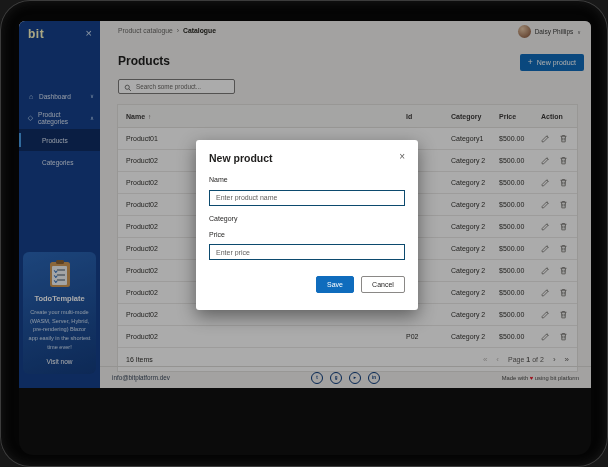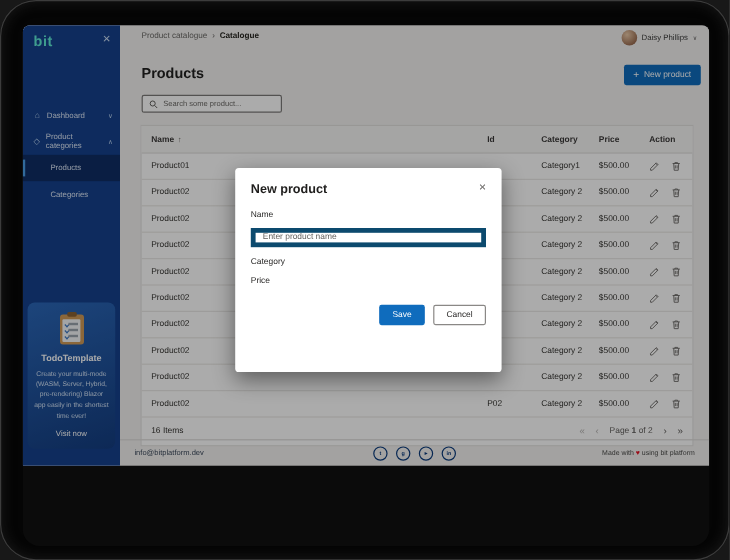--- a/index.html
+++ b/index.html
@@ -8,21 +8,21 @@
   
   .tablet{position:absolute;inset:0;border-radius:30px;background:#050505;
     box-shadow:inset 0 0 0 1px #3c3c3c, inset 0 0 10px 3px #151515;}
   .screen{position:absolute;left:19px;top:21px;width:572px;height:434px;background:#0b0b0b;
     border-radius:6px 6px 14px 14px;overflow:hidden;}
   .app{position:absolute;left:0;top:0;width:572px;height:367px;background:#f3f2f1;}
 
   
   .sidebar{position:absolute;left:0;top:0;width:81px;height:367px;background:#15418d;}
   .logo-row{position:absolute;left:0;top:5px;width:100%;height:16px;}
-  .logo{position:absolute;left:9px;top:1px;font-size:12px;font-weight:bold;color:#5eead4;letter-spacing:.5px;}
+  .logo{position:absolute;left:9px;top:1px;font-size:12px;font-weight:bold;color:#fef9c3;letter-spacing:.5px;}
   .side-close{position:absolute;right:8px;top:1px;font-size:11px;color:#cfe0f5;cursor:pointer;}
   .nav{position:absolute;left:0;top:64px;width:100%;}
   .nav-item{position:relative;height:22px;display:flex;align-items:center;gap:4px;padding:0 6px 0 8px;
     color:#dbe5f5;font-size:6.5px;}
   .nav-item .nico{font-size:7px;color:#b9d2f0;width:8px;text-align:center;}
   .nav-item .chev{margin-left:auto;font-size:5.5px;color:#b9d2f0;}
   .sub-item{position:relative;height:22px;display:flex;align-items:center;padding-left:23px;
     color:#dbe5f5;font-size:6.5px;}
   .sub-item.sel{background:rgba(0,0,0,0.28);}
   .sub-item.sel::before{content:"";position:absolute;left:0;top:4px;bottom:4px;width:2px;background:#4a9fe8;}
@@ -83,21 +83,21 @@
 
   
   .dim{position:absolute;inset:0;background:rgba(0,0,0,0.33);}
   .modal{position:absolute;left:177px;top:119px;width:222px;height:170px;background:#fff;border-radius:3px;
     box-shadow:0 6px 18px rgba(0,0,0,0.45);box-sizing:border-box;padding:12px 13px 10px 13px;}
   .m-title-row{display:flex;align-items:flex-start;height:14px;}
   .m-title{font-size:10.5px;font-weight:bold;color:#201f1e;}
   .m-close{margin-left:auto;font-size:10px;color:#605e5c;line-height:1;cursor:pointer;}
   .m-label{margin-top:9px;font-size:7px;color:#201f1e;margin-bottom:3px;}
   .m-label.first{margin-top:10px;}
-  .m-input{width:100%;height:16px;border:4px solid #0c4a6e;border-radius:0;box-sizing:border-box;
+  .m-input{width:100%;height:16px;border:1px solid #0c4a6e;border-radius:0;box-sizing:border-box;
     font-size:7px;color:#33322f;padding:0 6px;outline:none;font-family:"Liberation Sans",sans-serif;background:#fff;}
   .m-input::placeholder{color:#605e5c;}
   .m-btns{margin-top:16px;display:flex;justify-content:flex-end;gap:7px;}
   .btn{height:17px;border-radius:2px;font-size:7px;display:flex;align-items:center;justify-content:center;
     box-sizing:border-box;font-family:"Liberation Sans",sans-serif;}
   .btn-save{width:38px;background:#0f6cbd;color:#fff;border:1px solid #0f6cbd;}
   .btn-cancel{width:44px;background:#fff;color:#201f1e;border:1px solid #8a8886;}
 </style>
 </head>
 <body>
@@ -447,20 +447,21 @@
       <div class="dim"></div>
       <div class="modal">
         <div class="m-title-row">
           <span class="m-title">New product</span>
           <span class="m-close">×</span>
         </div>
         <div class="m-label first">Name</div>
         <input class="m-input" placeholder="Enter product name" style="">
         <div class="m-label">Category</div>
         <div class="m-label">Price</div>
+        <input class="m-input" placeholder="Enter price" style="">
         <div class="m-btns">
           <div class="btn btn-save">Save</div>
           <div class="btn btn-cancel">Cancel</div>
         </div>
       </div>
 
     </div>
   </div>
 </div>
 

